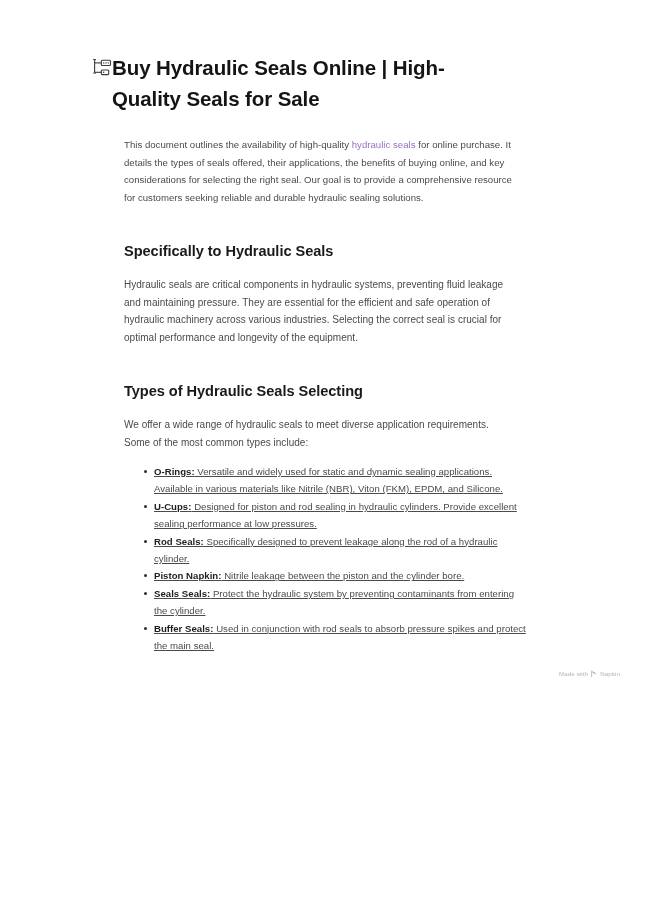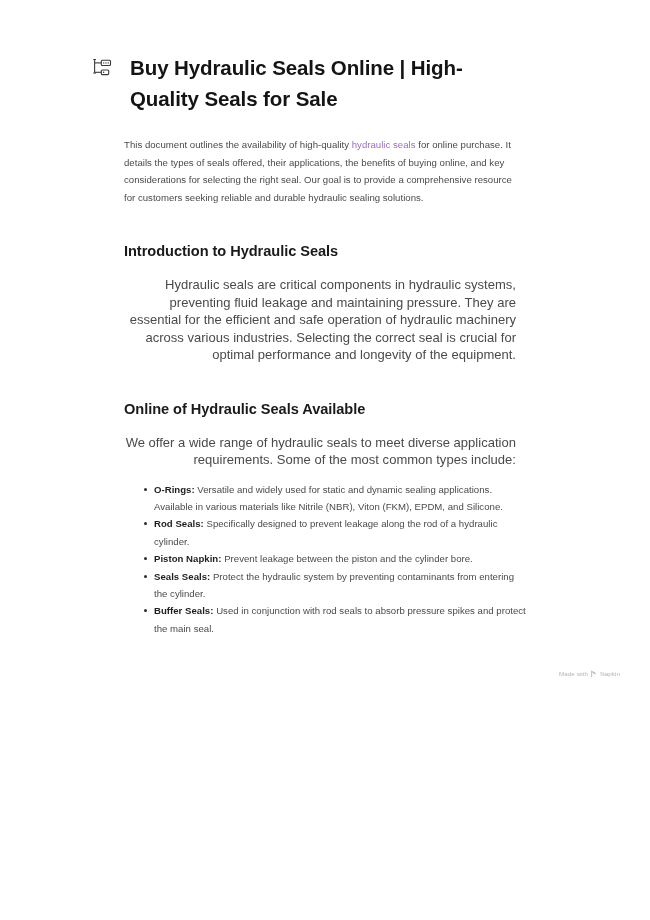--- a/index.html
+++ b/index.html
@@ -32,21 +32,20 @@
     padding: 52px 120px 0 92px;
     box-sizing: border-box;
   }
 
   
   .title-row {
     display: flex;
     align-items: flex-start;
     gap: 0;
     margin: 0 0 0 0;
-    justify-content: space-between;
   }
   .title-icon {
     flex: 0 0 auto;
     width: 20px;
     height: 20px;
     margin-top: 6px;
   }
   .title-icon svg { display: block; }
 
   .doc-title {
@@ -77,43 +76,43 @@
     margin: 34px 0 0 32px;
     font-size: 14.6px;
     line-height: 22px;
     font-weight: 600;
     color: #1a1a1a;
     letter-spacing: -0.05px;
   }
 
   .section-para {
     margin: 14px 0 0 32px;
-    font-size: 13px;
+    font-size: 10px;
     line-height: 17.5px;
     color: #4a4a4a;
     max-width: 392px;
     letter-spacing: 0.02px;
-    text-align: right;
   }
 
   
   .seal-list {
     margin: 12px 0 0 32px;
     padding: 0 0 0 20px;
     list-style: none;
     max-width: 398px;
   }
   .seal-list li {
     position: relative;
     margin: 0 0 0 0;
     padding: 0 0 0 10px;
     font-size: 9.6px;
     line-height: 17.4px;
     color: #4a4a4a;
     letter-spacing: 0.02px;
+    text-decoration: underline;
   }
   .seal-list li::before {
     content: "";
     position: absolute;
     left: 0;
     top: 7px;
     width: 3px;
     height: 3px;
     border-radius: 50%;
     background: #2c2c2c;
@@ -166,30 +165,31 @@
             <circle cx="16.3" cy="4.9" r="0.72"></circle>
             <circle cx="11.6" cy="14.3" r="0.8"></circle>
           </g>
         </svg>
       </span>
       <h1 class="doc-title">Buy Hydraulic Seals Online | High-Quality Seals for Sale</h1>
     </div>
 
     <p class="lead"><span>This document outlines the availability of high-quality </span><a class="inline-link" href="#">hydraulic seals</a><span> for online purchase. It details the types of seals offered, their applications, the benefits of buying online, and key considerations for selecting the right seal. Our goal is to provide a comprehensive resource for customers seeking reliable and durable hydraulic sealing solutions.</span></p>
 
-    <h2 class="section-heading">Introduction to Hydraulic Seals</h2>
+    <h2 class="section-heading">Specifically to Hydraulic Seals</h2>
     <p class="section-para">Hydraulic seals are critical components in hydraulic systems, preventing fluid leakage and maintaining pressure. They are essential for the efficient and safe operation of hydraulic machinery across various industries. Selecting the correct seal is crucial for optimal performance and longevity of the equipment.</p>
 
-    <h2 class="section-heading">Online of Hydraulic Seals Available</h2>
+    <h2 class="section-heading">Types of Hydraulic Seals Selecting</h2>
     <p class="section-para">We offer a wide range of hydraulic seals to meet diverse application requirements. Some of the most common types include:</p>
 
     <ul class="seal-list">
       <li><span class="term">O-Rings:</span><span> Versatile and widely used for static and dynamic sealing applications. Available in various materials like Nitrile (NBR), Viton (FKM), EPDM, and Silicone.</span></li>
+      <li><span class="term">U-Cups:</span><span> Designed for piston and rod sealing in hydraulic cylinders. Provide excellent sealing performance at low pressures.</span></li>
       <li><span class="term">Rod Seals:</span><span> Specifically designed to prevent leakage along the rod of a hydraulic cylinder.</span></li>
-      <li><span class="term">Piston Napkin:</span><span> Prevent leakage between the piston and the cylinder bore.</span></li>
+      <li><span class="term">Piston Napkin:</span><span> Nitrile leakage between the piston and the cylinder bore.</span></li>
       <li><span class="term">Seals Seals:</span><span> Protect the hydraulic system by preventing contaminants from entering the cylinder.</span></li>
       <li><span class="term">Buffer Seals:</span><span> Used in conjunction with rod seals to absorb pressure spikes and protect the main seal.</span></li>
     </ul>
 
   </div>
 
   <div class="footer">
     <span>Made with</span>
     <span class="nap-logo">
       <svg viewBox="0 0 6 8" width="6" height="8" aria-hidden="true">

